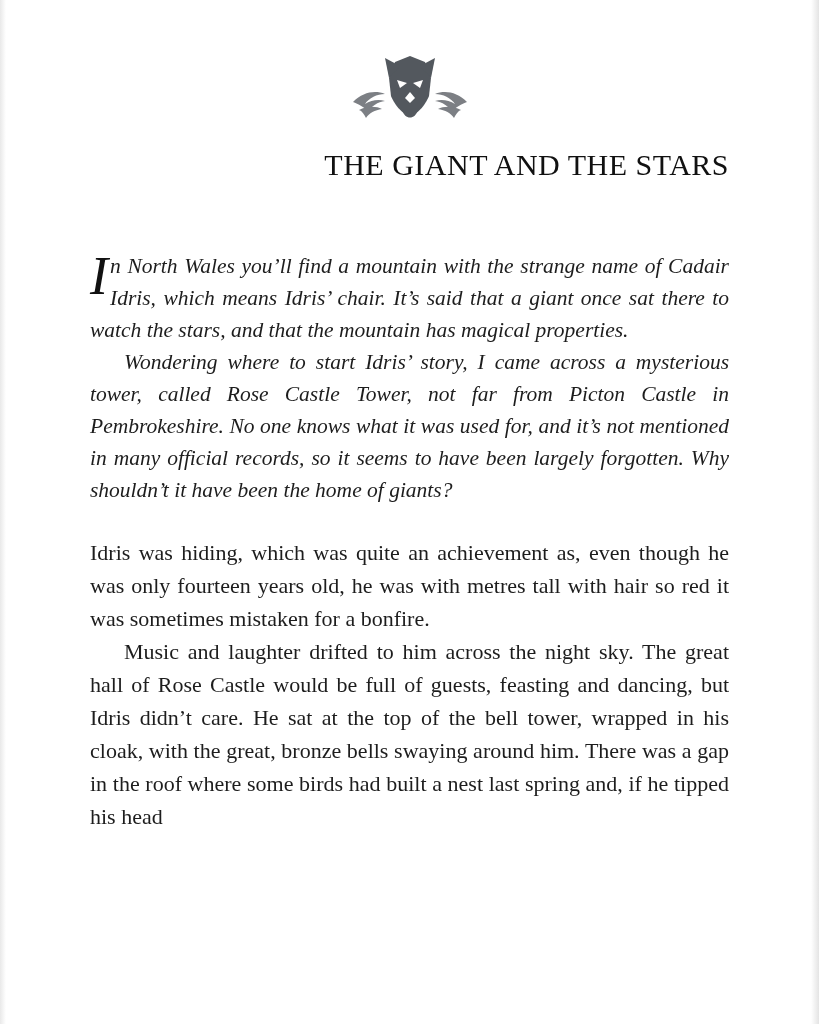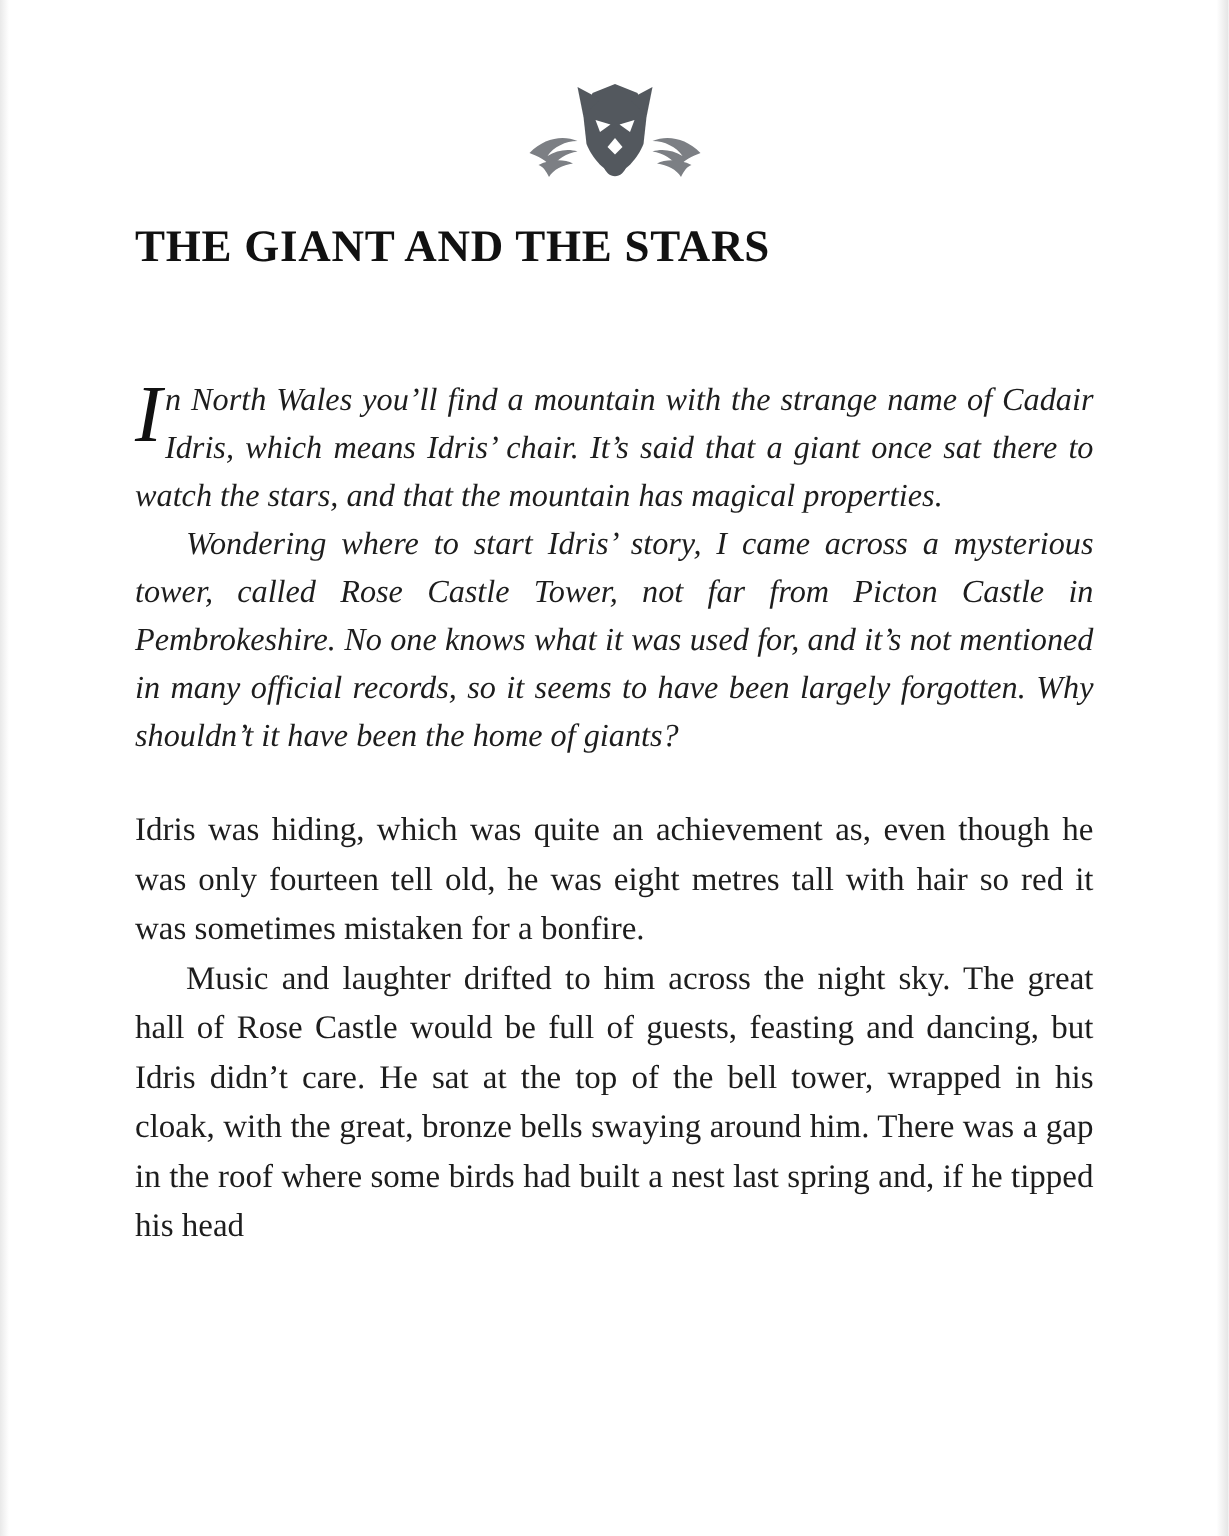--- a/index.html
+++ b/index.html
@@ -44,23 +44,23 @@
     margin: 0 auto;
     padding-top: 40px;
     width: 130px;
     height: 90px;
     display: block;
   }
   .ornament svg { display: block; }
 
   h1.chapter-title {
     margin: 18px 0 0 0;
-    text-align: left;
+    text-align: right;
     font-family: "Liberation Serif", serif;
-    font-weight: bold;
+    font-weight: normal;
     font-size: 30px;
     letter-spacing: 0.5px;
     color: #111111;
   }
 
   .intro {
     margin-top: 68px;
     font-style: italic;
     font-size: 21.5px;
     line-height: 32px;
@@ -137,17 +137,17 @@
   </div>
 
   <h1 class="chapter-title">THE GIANT AND THE STARS</h1>
 
   <div class="intro">
     <p class="dropcap-para"><span class="dropcap">I</span><span>n North Wales you’ll find a mountain with the strange name of Cadair Idris, which means Idris’ chair. It’s said that a giant once sat there to watch the stars, and that the mountain has magical properties.</span></p>
     <p class="indent">Wondering where to start Idris’ story, I came across a mysterious tower, called Rose Castle Tower, not far from Picton Castle in Pembrokeshire. No one knows what it was used for, and it’s not mentioned in many official records, so it seems to have been largely forgotten. Why shouldn’t it have been the home of giants?</p>
   </div>
 
   <div class="body-text">
-    <p>Idris was hiding, which was quite an achievement as, even though he was only fourteen tell old, he was eight metres tall with hair so red it was sometimes mistaken for a bonfire.</p>
+    <p>Idris was hiding, which was quite an achievement as, even though he was only fourteen years old, he was with metres tall with hair so red it was sometimes mistaken for a bonfire.</p>
     <p class="indent">Music and laughter drifted to him across the night sky. The great hall of Rose Castle would be full of guests, feasting and dancing, but Idris didn’t care. He sat at the top of the bell tower, wrapped in his cloak, with the great, bronze bells swaying around him. There was a gap in the roof where some birds had built a nest last spring and, if he tipped his head</p>
   </div>
 
 </div>
 
 </body></html>

